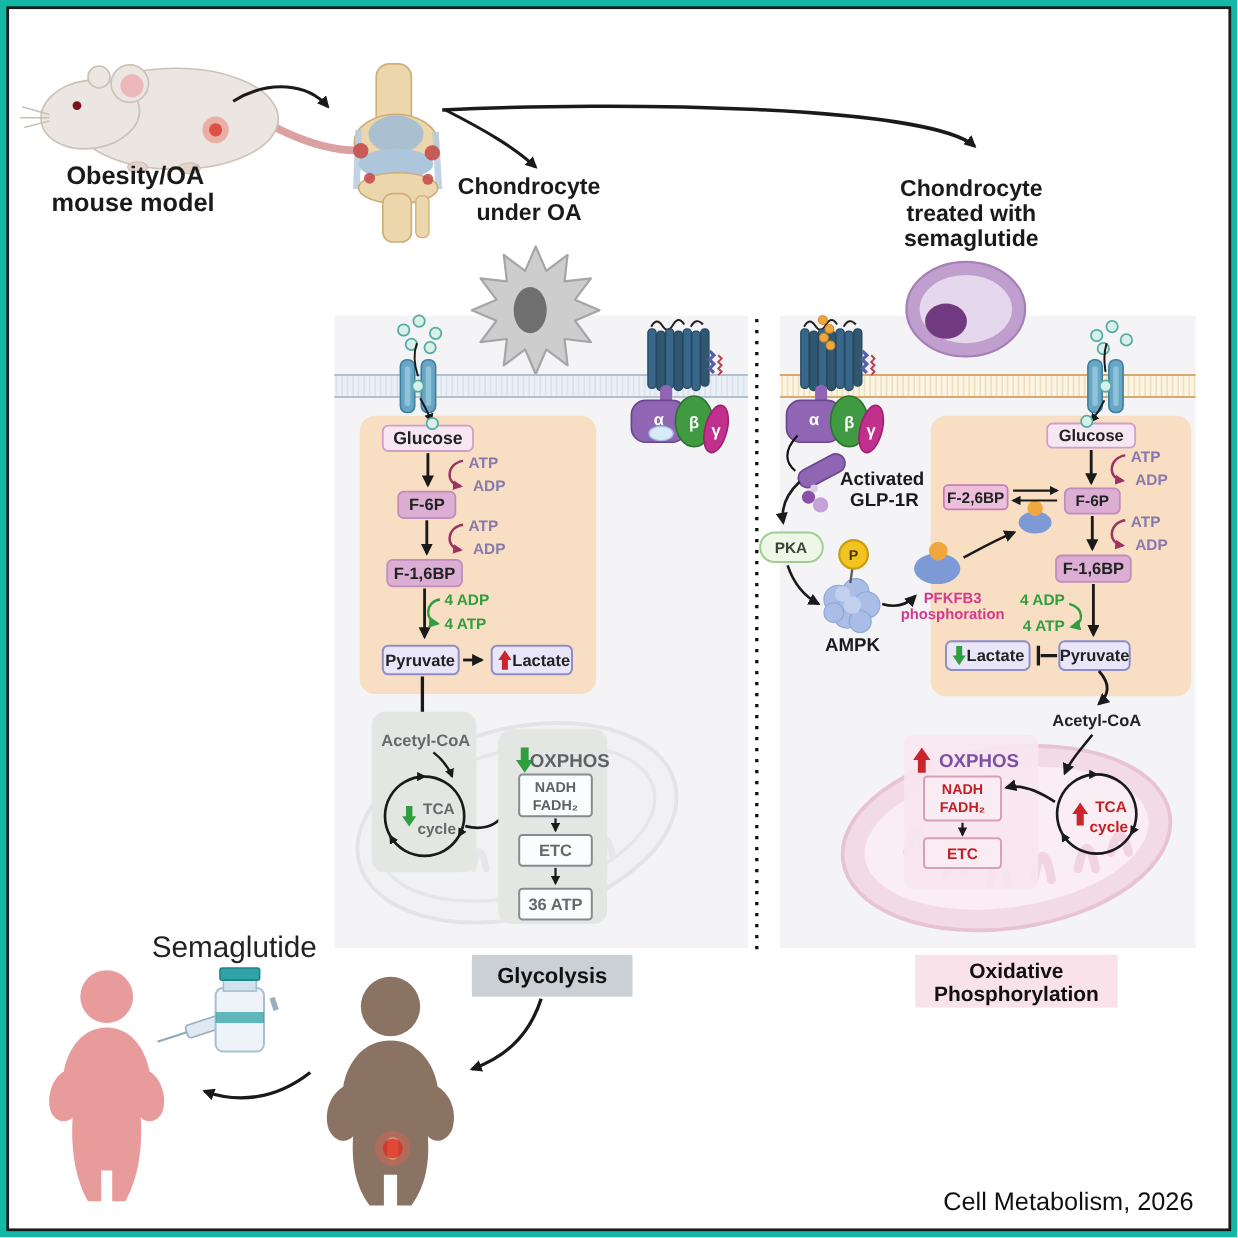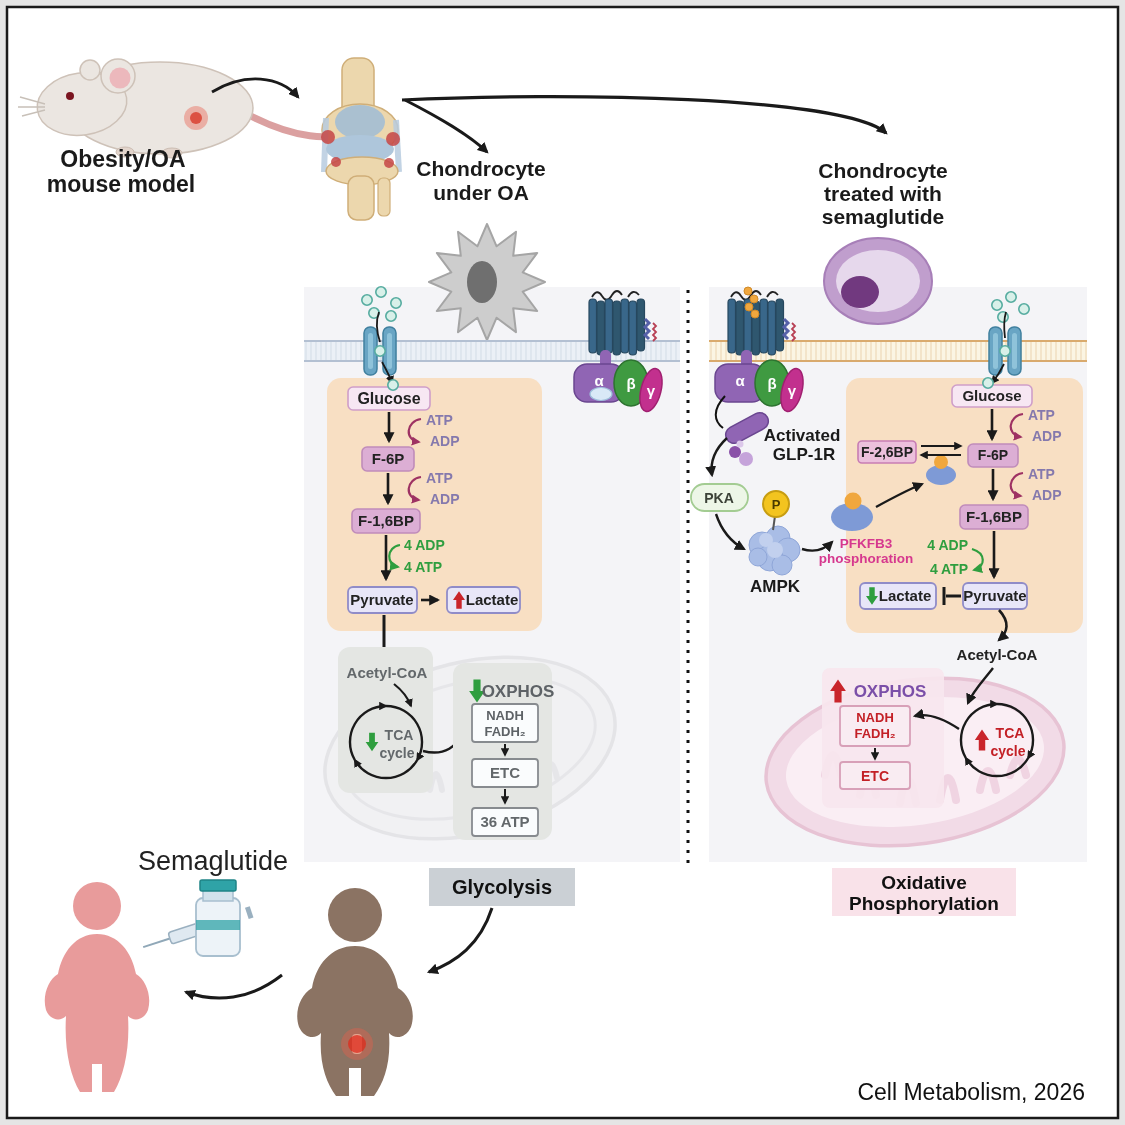--- a/index.html
+++ b/index.html
@@ -1,16 +1,16 @@
 <!DOCTYPE html>
 <html><head>
 <meta charset="utf-8">
 <style>
   html,body{margin:0;padding:0;background:#fff;}
-  .stage{width:1125px;height:1125px;position:relative;background:#e5e5e5;overflow:hidden;}
+  .stage{width:1125px;height:1125px;position:relative;background:#14b8a6;overflow:hidden;}
   svg{display:block;}
   svg text{font-family:"Liberation Sans","DejaVu Sans",sans-serif;text-anchor:middle;}
   .ts{text-anchor:start}.te{text-anchor:end}
   .b23{font-size:23px;font-weight:700;fill:#1a1a1a}
   .b21{font-size:21px;font-weight:700;fill:#1a1a1a}
   .b20{font-size:20px;font-weight:700;fill:#111}
   .b19{font-size:19px;font-weight:700;fill:#111}
   .bx16{font-size:16px;font-weight:700;fill:#222}
   .bx15{font-size:15px;font-weight:700;fill:#222}
   .bx14{font-size:14px;font-weight:700;fill:#222}

